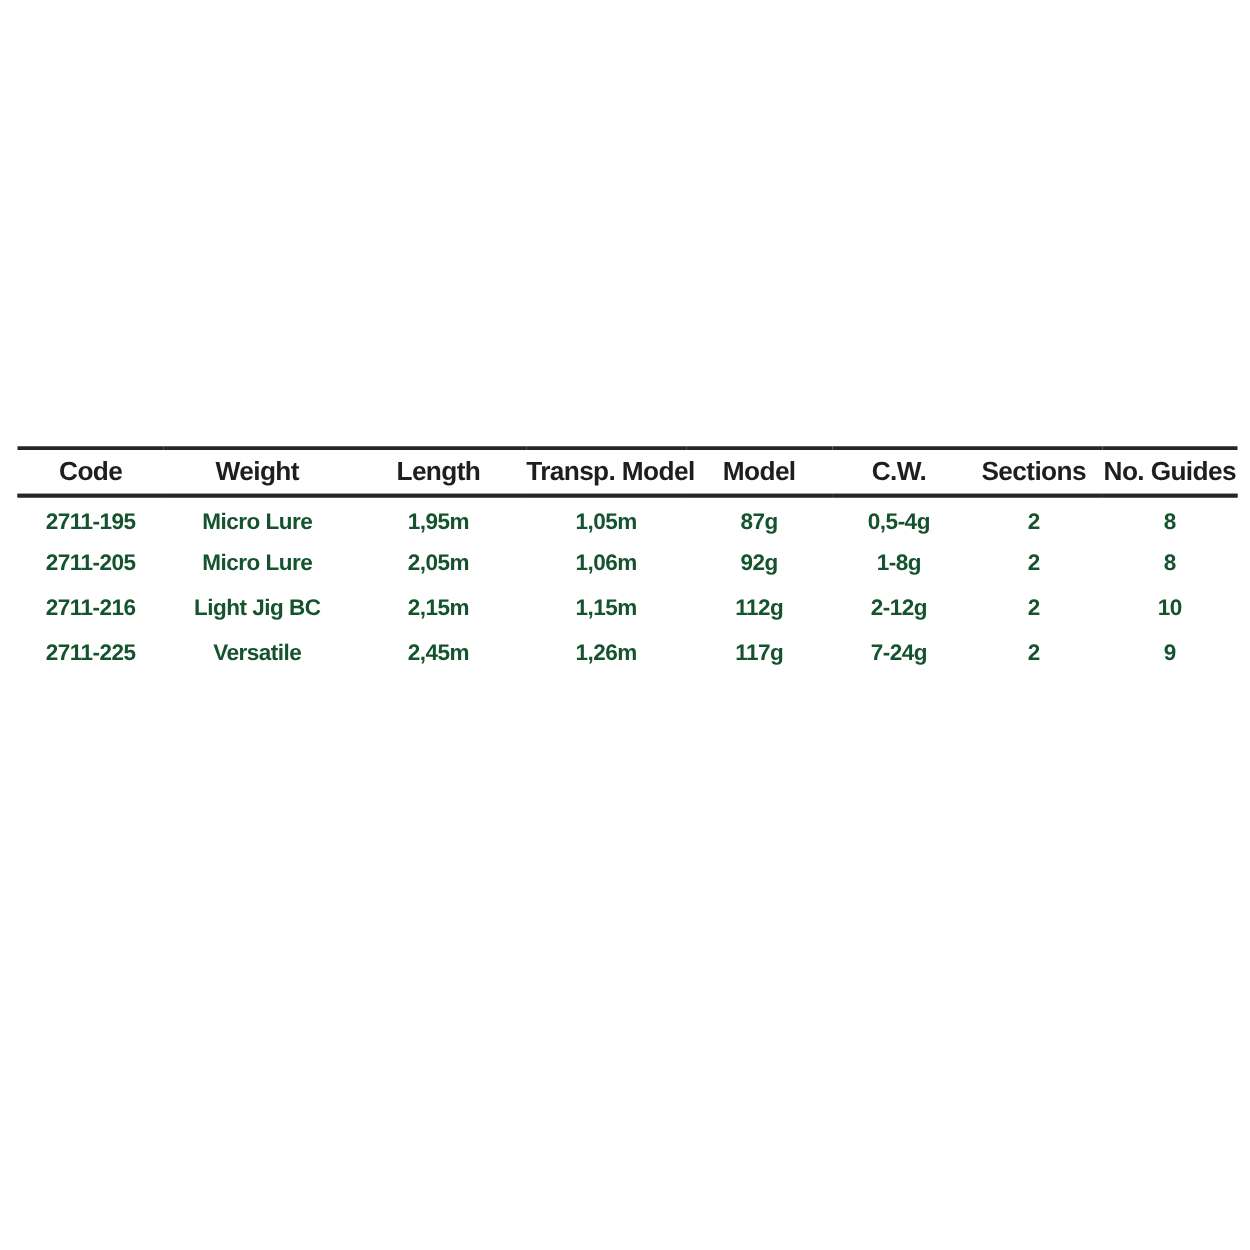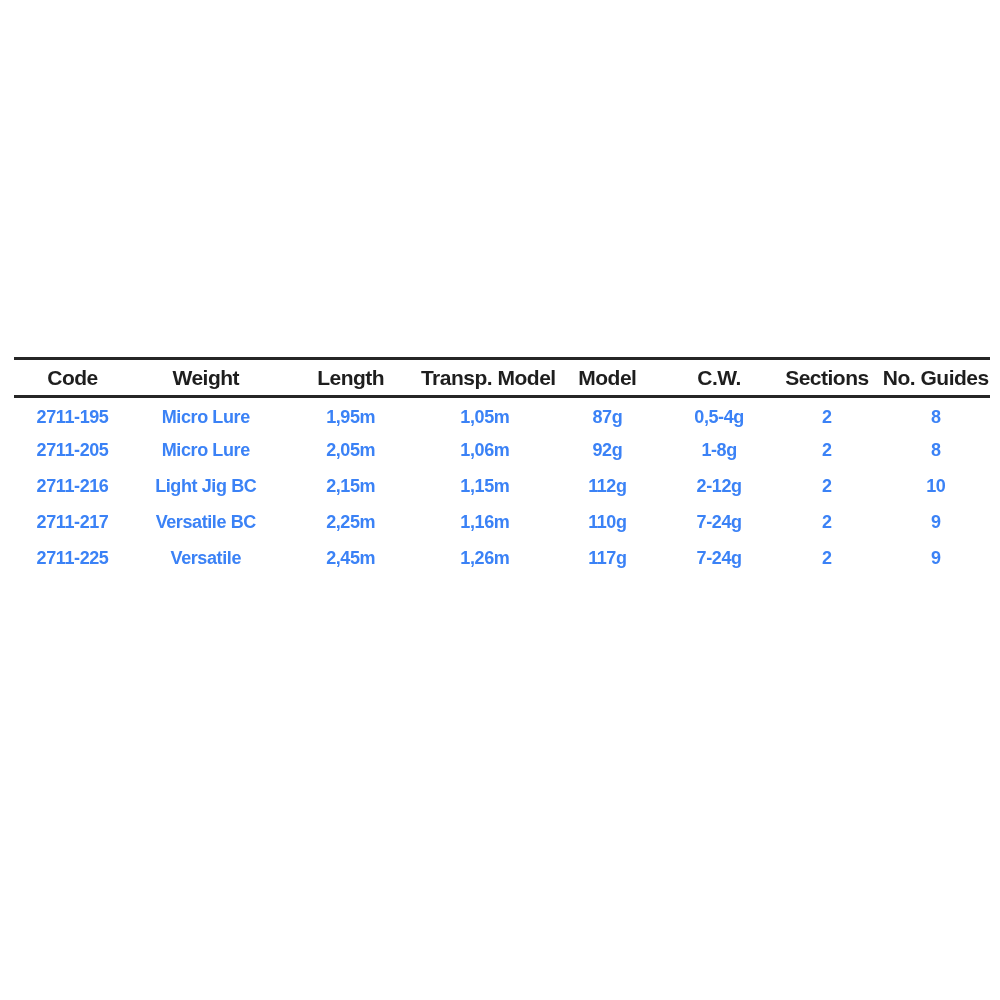--- a/index.html
+++ b/index.html
@@ -44,21 +44,21 @@
   table.spec-table tbody tr {
     height: 36px;
   }
   table.spec-table tbody tr:first-child td {
     padding-top: 4px;
   }
   table.spec-table td {
     font-size: 18px;
     font-weight: 700;
     letter-spacing: -0.4px;
-    color: #3b82f6;
+    color: #14532d;
     text-align: center;
     vertical-align: middle;
     padding: 0;
     white-space: nowrap;
   }
   
   col.c-code     { width: 12.0%; }
   col.c-model    { width: 15.3%; }
   col.c-length   { width: 14.4%; }
   col.c-translen { width: 13.1%; }
@@ -120,30 +120,20 @@
             <td>2711-216</td>
             <td>Light Jig BC</td>
             <td>2,15m</td>
             <td>1,15m</td>
             <td>112g</td>
             <td>2-12g</td>
             <td>2</td>
             <td>10</td>
           </tr>
           <tr>
-            <td>2711-217</td>
-            <td>Versatile BC</td>
-            <td>2,25m</td>
-            <td>1,16m</td>
-            <td>110g</td>
-            <td>7-24g</td>
-            <td>2</td>
-            <td>9</td>
-          </tr>
-          <tr>
             <td>2711-225</td>
             <td>Versatile</td>
             <td>2,45m</td>
             <td>1,26m</td>
             <td>117g</td>
             <td>7-24g</td>
             <td>2</td>
             <td>9</td>
           </tr>
         </tbody>

